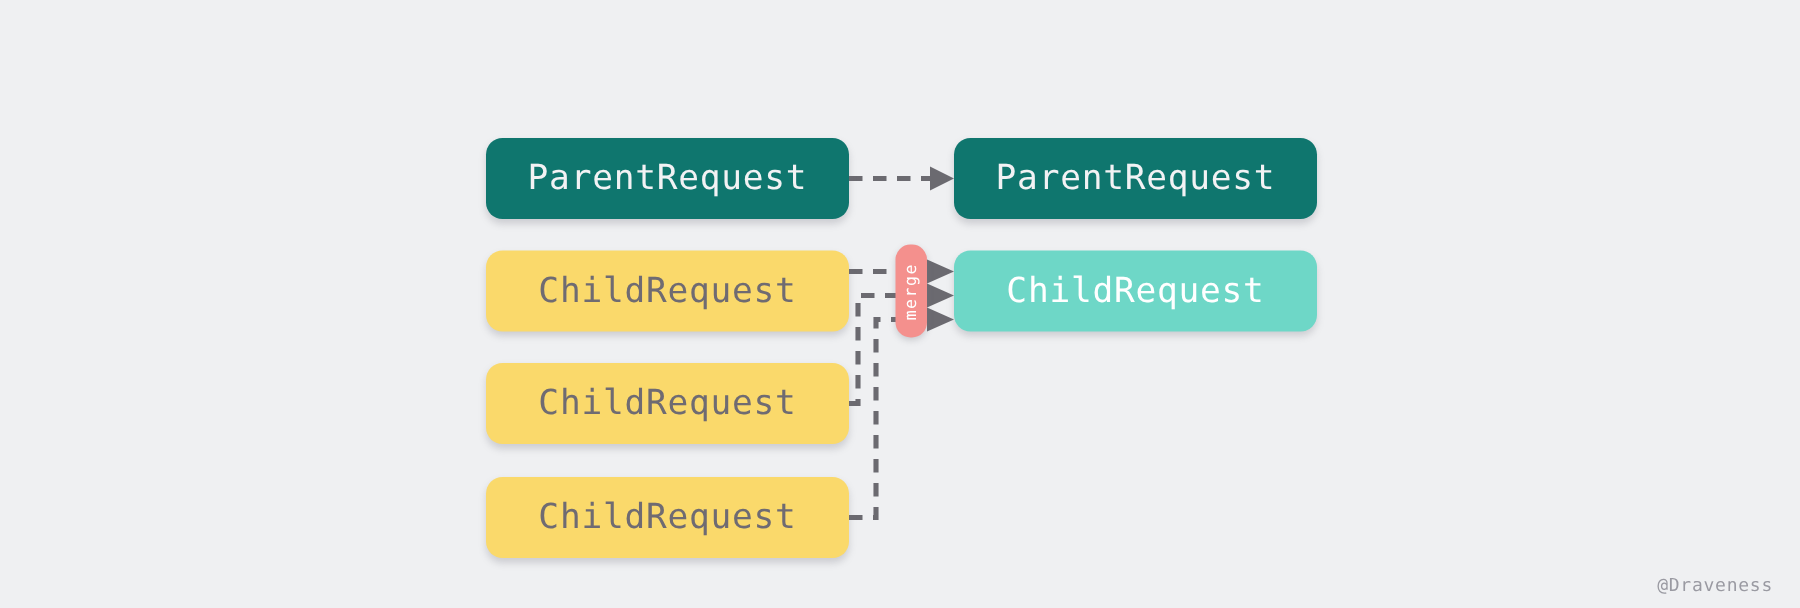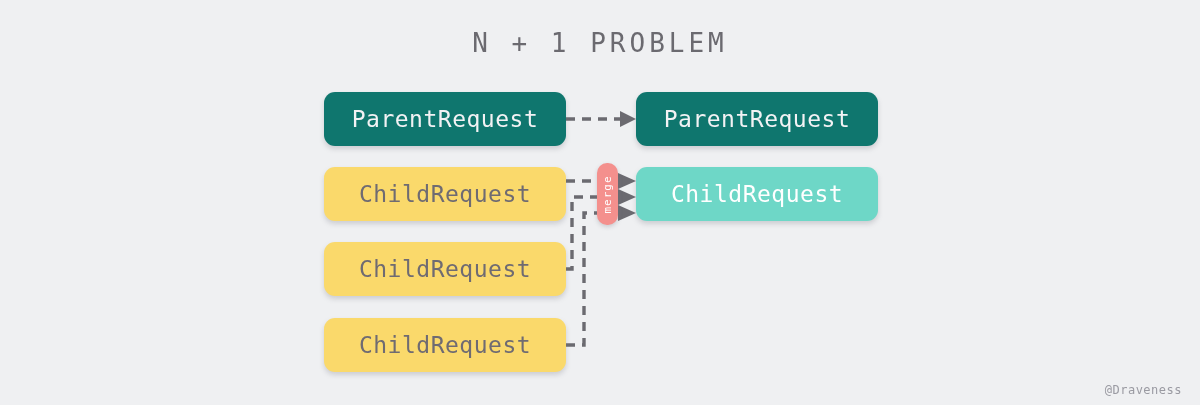--- a/index.html
+++ b/index.html
@@ -100,21 +100,20 @@
     color: #9a9aa2;
     letter-spacing: 0.5px;
     margin-top: 44px;
   }
 </style>
 </head>
 <body>
 
 <div id="canvas">
 
-  <div class="title">N + 1 PROBLEM</div>
 
   <svg class="edges" viewBox="0 0 1200 405">
 
     <path class="edge-path" d="M 566 119 L 622 119"></path>
     <polygon class="arrow-head" points="620,111 636,119 620,127"></polygon>
 
     <path class="edge-path" d="M 566 181 L 598 181"></path>
 
     <path class="edge-path" d="M 566 269 L 572 269 L 572 197 L 598 197"></path>
 

